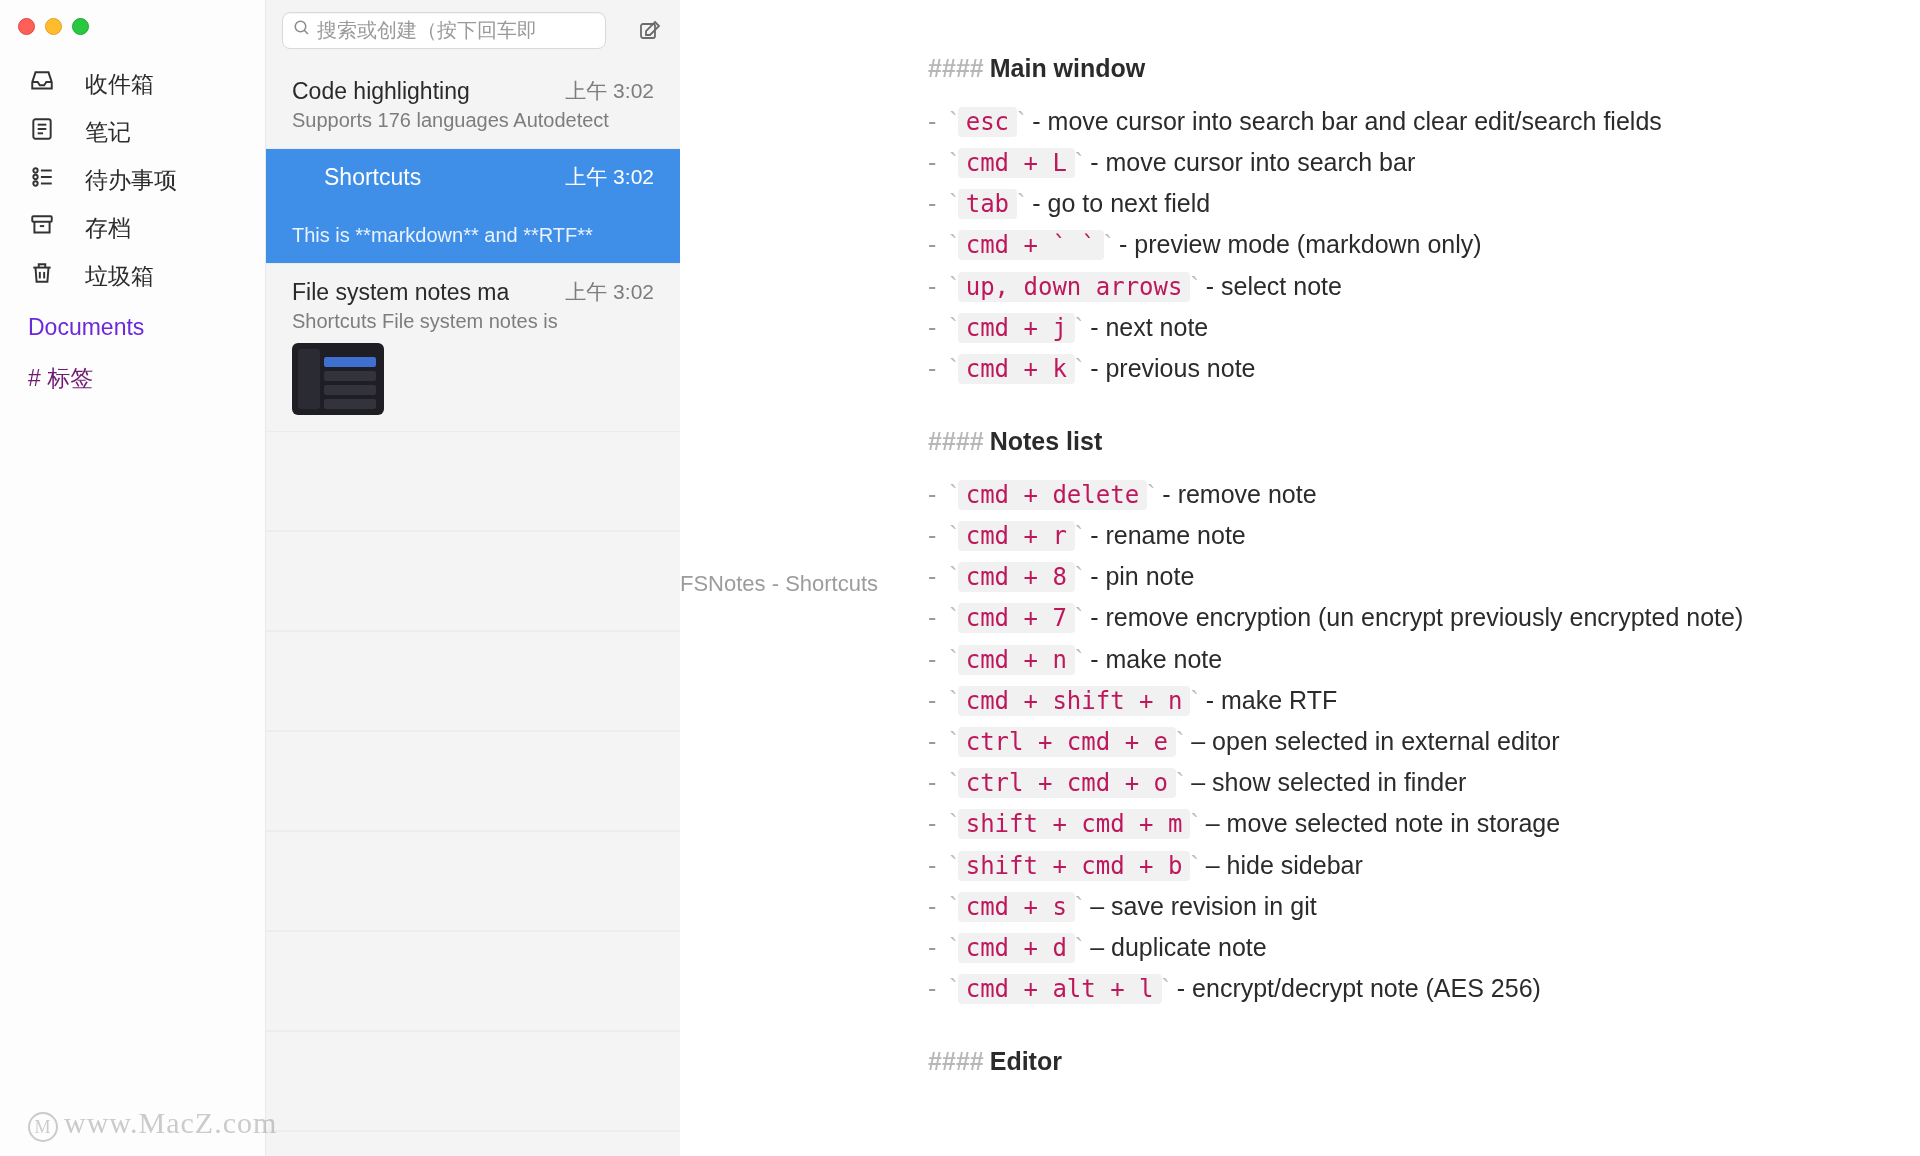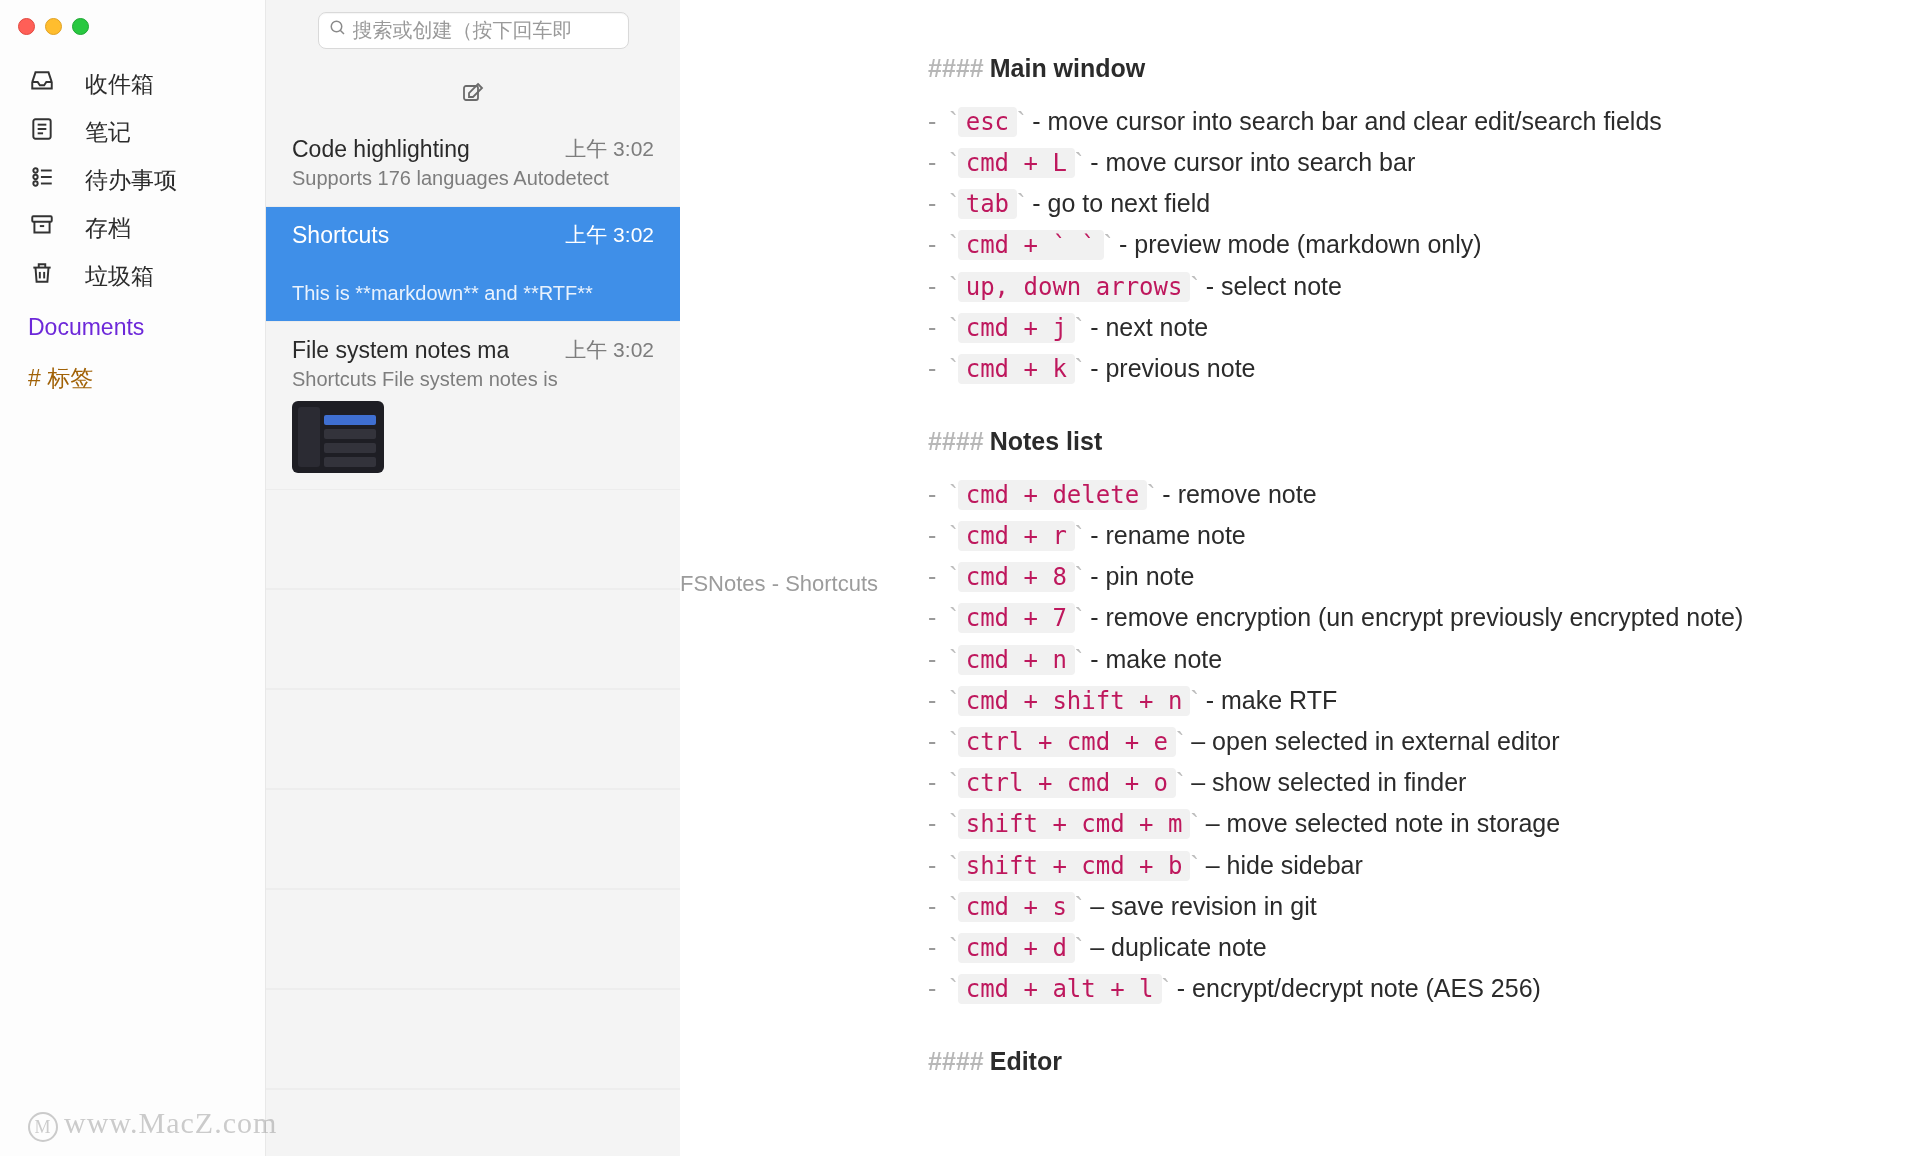--- a/index.html
+++ b/index.html
@@ -9,35 +9,35 @@
   .traffic { position:absolute; top:18px; left:18px; display:flex; gap:10px; }
   .traffic .dot { width:17px; height:17px; border-radius:50%; }
   .dot.red{background:#ff5f57;border:1px solid #e1483f;}
   .dot.yellow{background:#ffbd2e;border:1px solid #e0a123;}
   .dot.green{background:#28c840;border:1px solid #1fa733;}
   
   .sidebar { width:265px; flex:0 0 265px; background:#fdfdfd; padding-top:60px; }
   .sidebar .item{ display:flex; align-items:center; gap:29px; padding:8px 28px; font-size:23px; color:#2c2c2c; cursor:pointer;}
   .sidebar .item .ic{ width:28px; text-align:center; font-size:24px; color:#3a3a3a;}
   .sidebar .section-plain{ padding:14px 28px 8px 28px; font-size:23px; color:#6d28d9;}
-  .sidebar .tag{ padding:14px 28px; font-size:23px; color:#a16207;}
+  .sidebar .tag{ padding:14px 28px; font-size:23px; color:#701a75;}
   
   .notes-col{ width:415px; flex:0 0 415px; background:#f4f4f4; display:flex; flex-direction:column; border-left:1px solid #e8e8e8;}
-  .search-row{ display:flex; align-items:center; gap:30px; padding:12px 16px 14px 16px;flex-direction:column;}
+  .search-row{ display:flex; align-items:center; gap:30px; padding:12px 16px 14px 16px;}
   .search-box{ flex:1; display:flex; align-items:center; background:#fff; border:1px solid #d9d9d9; border-radius:8px; padding:6px 10px; box-shadow:inset 0 1px 1px rgba(0,0,0,.04);}
   .search-box .mag{ color:#8a8a8a; font-size:20px; margin-right:6px;}
   .search-box input{ border:none; outline:none; font-size:20px; width:100%; color:#333;}
   .search-box input::placeholder{ color:#9a9a9a;}
   .compose{ width:28px; height:28px; color:#6b6b6b; cursor:pointer; display:flex;align-items:center;justify-content:center;}
   .note{ padding:14px 26px 16px 26px; border-bottom:1px solid #ececec; cursor:pointer;}
   .note.sel{ background:#3f8fe8; color:#fff;}
   .note .row1{ display:flex; justify-content:space-between; align-items:center;}
   .note .title{ font-size:23px; font-weight:500; color:#2a2a2a; white-space:nowrap; overflow:hidden; text-overflow:ellipsis; max-width:260px;}
   .note .time{ font-size:21px; color:#7d7d7d; white-space:nowrap;}
-  .note.sel .title,.note.sel .time{ color:#fff;}
+  .note.sel .title,.note.sel .time{ color:#fff;margin-left:32px;}
   .note .subtitle{ font-size:20px; color:#7d7d7d; margin-top:4px; white-space:nowrap; overflow:hidden; text-overflow:ellipsis;}
   .note.sel .subtitle{ color:#e9f2fd;margin-top:33px;}
   .note .thumb{ margin-top:10px; width:92px; height:72px; background:#1e1e24; border-radius:6px; position:relative; overflow:hidden;}
   .note .thumb::before{content:"";position:absolute;left:6px;top:6px;width:22px;height:60px;background:#2b2b33;border-radius:3px;}
   .note .thumb::after{content:"";position:absolute;left:32px;top:14px;width:52px;height:10px;background:#3f6fd1;border-radius:2px;box-shadow:0 14px 0 #33333b,0 28px 0 #33333b,0 42px 0 #33333b;}
   .notes-filler{ flex:1; background:repeating-linear-gradient(#f4f4f4 0,#f4f4f4 98px,#ededed 98px,#ededed 100px);}
   
   .editor{ flex:1; display:flex; flex-direction:row;align-items:center; }
   .editor-title{ text-align:center; padding:20px 0 8px 0; color:#9c9c9c; font-size:22px;}
   .doc{ padding:24px 40px 40px 50px; font-size:25px; line-height:1.55; color:#2b2b2b; overflow:auto;}

